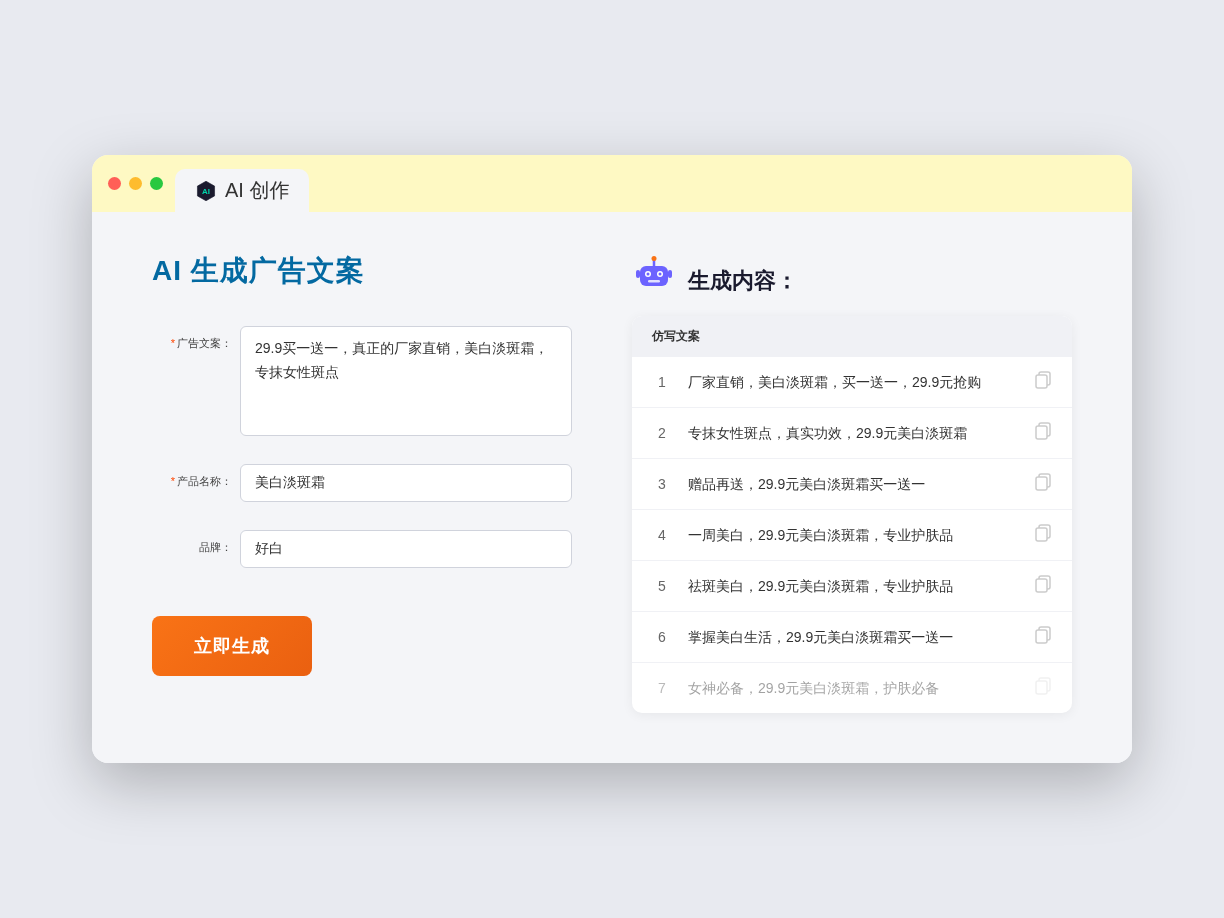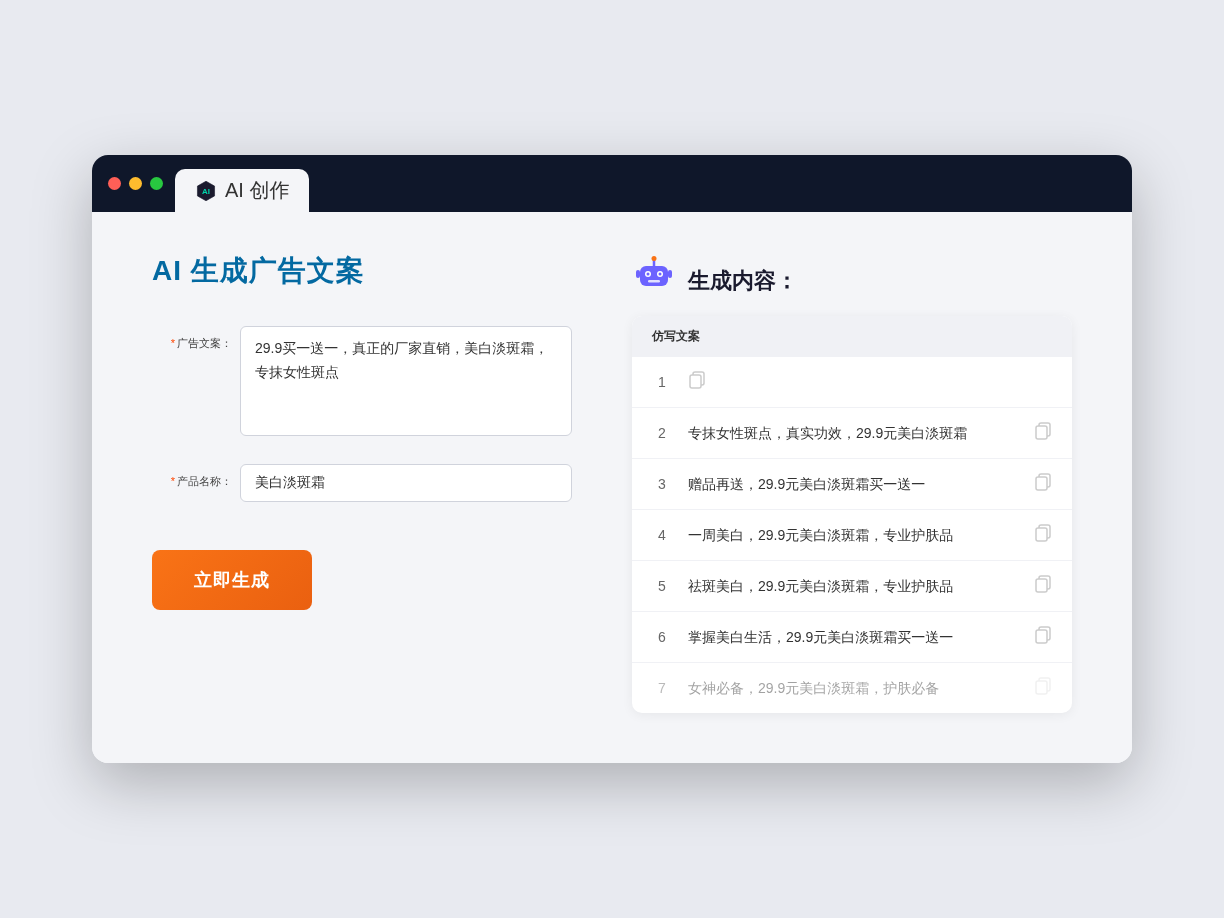--- a/index.html
+++ b/index.html
@@ -15,21 +15,21 @@
 
     .browser-window {
       width: 1040px;
       background: #f4f5f8;
       border-radius: 16px;
       box-shadow: 0 20px 60px rgba(0,0,0,0.25);
       overflow: hidden;
     }
 
     .browser-chrome {
-      background: #0f172a;
+      background: #fef9c3;
       padding: 14px 16px 0;
       display: flex;
       align-items: center;
       gap: 12px;
     }
 
     .traffic-lights {
       display: flex;
       gap: 8px;
       align-items: center;
@@ -252,20 +252,26 @@
 
       
       <div class="form-group">
         <label class="form-label">
           <span class="required-mark">*</span><span>产品名称：</span>
         </label>
         <input type="text" class="form-input" value="美白淡斑霜" style="">
       </div>
 
       
+      <div class="form-group">
+        <label class="form-label">
+          <span>品牌：</span>
+        </label>
+        <input type="text" class="form-input" value="好白" style="">
+      </div>
 
       
       <button class="generate-btn">立即生成</button>
     </div>
 
     <div class="right-panel">
       <div class="right-header">
 
         <svg class="robot-icon" viewBox="0 0 44 44" fill="none" xmlns="http://www.w3.org/2000/svg">
 
@@ -286,20 +292,21 @@
         </svg>
         <span class="right-title">生成内容：</span>
       </div>
 
       <div class="results-table">
         <div class="results-header">仿写文案</div>
 
         <div id="results-rows">
             <div class="result-row">
               <span class="row-num">1</span>
+              <span class="row-text">厂家直销，美白淡斑霜，买一送一，29.9元抢购</span>
               <span style="cursor: pointer; opacity: 0.5; font-size: 16px;"><svg width="18" height="18" viewBox="0 0 18 18" fill="none" xmlns="http://www.w3.org/2000/svg">
       <rect x="5" y="1" width="11" height="13" rx="2" stroke="#999" stroke-width="1.5" fill="none"></rect>
       <rect x="2" y="4" width="11" height="13" rx="2" stroke="#999" stroke-width="1.5" fill="white"></rect>
     </svg></span>
             </div>
             <div class="result-row">
               <span class="row-num">2</span>
               <span class="row-text">专抹女性斑点，真实功效，29.9元美白淡斑霜</span>
               <span style="cursor: pointer; opacity: 0.5; font-size: 16px;"><svg width="18" height="18" viewBox="0 0 18 18" fill="none" xmlns="http://www.w3.org/2000/svg">
       <rect x="5" y="1" width="11" height="13" rx="2" stroke="#999" stroke-width="1.5" fill="none"></rect>

